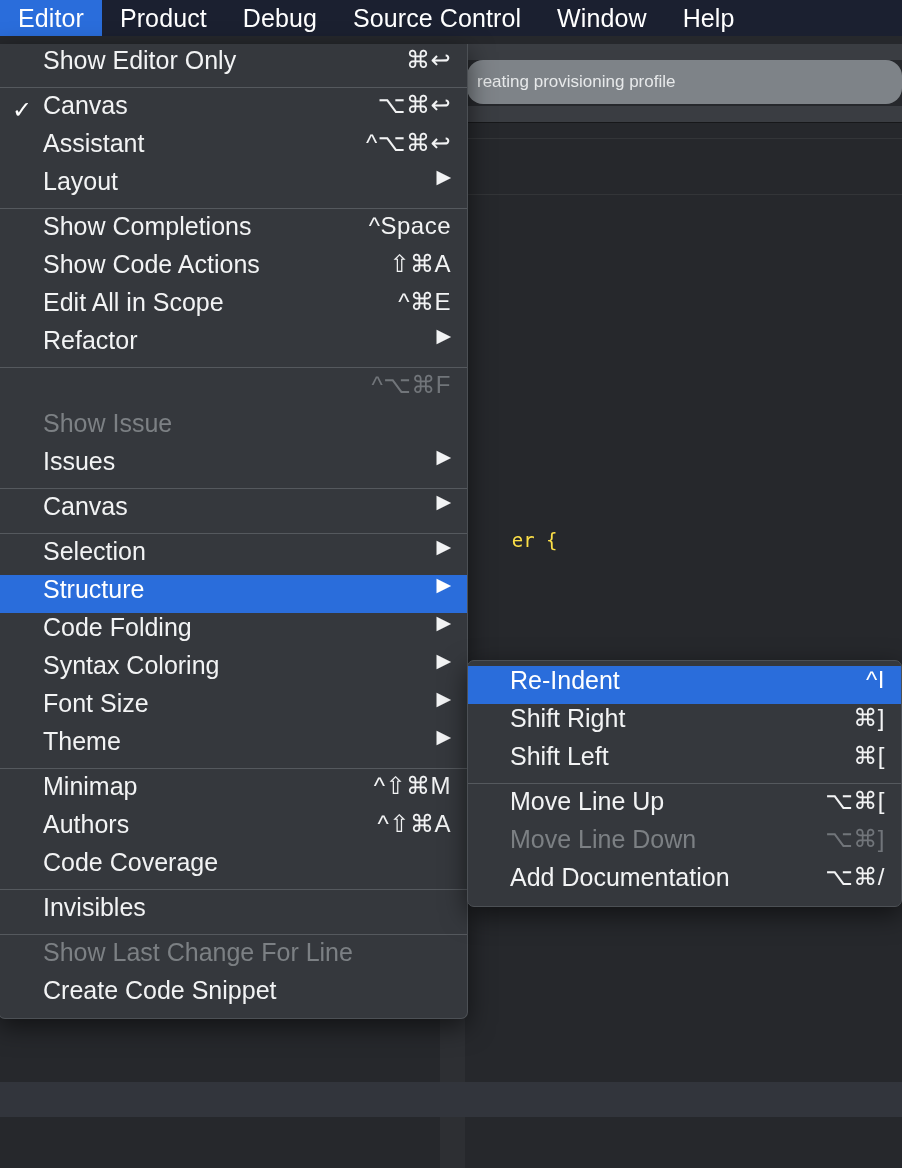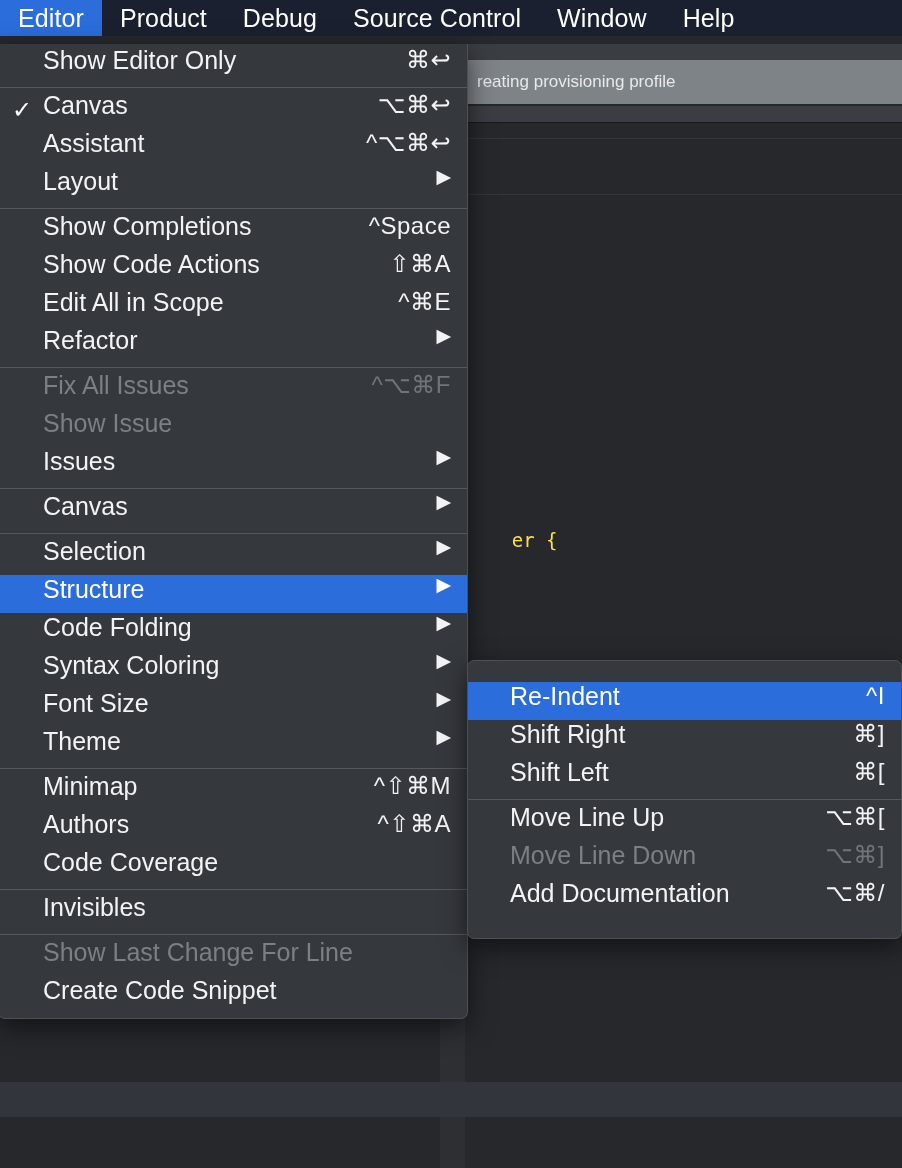--- a/index.html
+++ b/index.html
@@ -91,21 +91,21 @@
     left: -2px; top: 44px;
     width: 470px;
     border-top-left-radius: 0;
     border-top-right-radius: 0;
     border-top: none;
     padding-top: 2px;
   }
   #structure-submenu {
     left: 467px; top: 660px;
     width: 435px;
-    padding: 21px 0;
+    padding: 5px 0;
   }
 
   .menu-item {
     position: relative;
     display: flex; 
     height: 38px;
     padding: 0 16px 0 44px;
     color: #f2f3f4;
     font-size: 25px;
     white-space: nowrap;
@@ -139,21 +139,21 @@
     background: #55595e;
     margin: 3px 0;
   }
   #structure-submenu .menu-item { padding-left: 42px; }
 </style>
 </head>
 <body>
 
 <div id="app-background">
   <div class="bg-toolbar-strip" style="top:44px;height:16px;"></div>
-  <div class="bg-activity" style="left:467px;top:60px;right:0;height:44px;">
+  <div class="bg-activity" style="left:467px;top:60px;right:0;height:44px;border-radius:16px;">
     <span>reating provisioning profile</span>
   </div>
   <div class="bg-toolbar-strip" style="top:106px;height:16px;"></div>
   <div class="bg-divider" style="top:122px;"></div>
 
   <div class="bg-hairline" style="top:138px;"></div>
   <div class="bg-hairline" style="top:194px;"></div>
 
   <div class="bg-gutter" style="left:440px;top:195px;width:25px;bottom:0;"></div>
   <div class="bg-gutter-line" style="left:440px;top:548px;width:25px;"></div>
@@ -229,21 +229,20 @@
       <span class="spacer"></span>
       <span class="shortcut">^⌘E</span>
     </div>
     <div class="menu-item">
       <span class="label">Refactor</span>
       <span class="spacer"></span>
       <span class="submenu-arrow">▶</span>
     </div>
     <div class="menu-separator"></div>
     <div class="menu-item disabled">
-      <span class="label">Fix All Issues</span>
       <span class="spacer"></span>
       <span class="shortcut">^⌥⌘F</span>
     </div>
     <div class="menu-item disabled">
       <span class="label">Show Issue</span>
       <span class="spacer"></span>
     </div>
     <div class="menu-item">
       <span class="label">Issues</span>
       <span class="spacer"></span>

